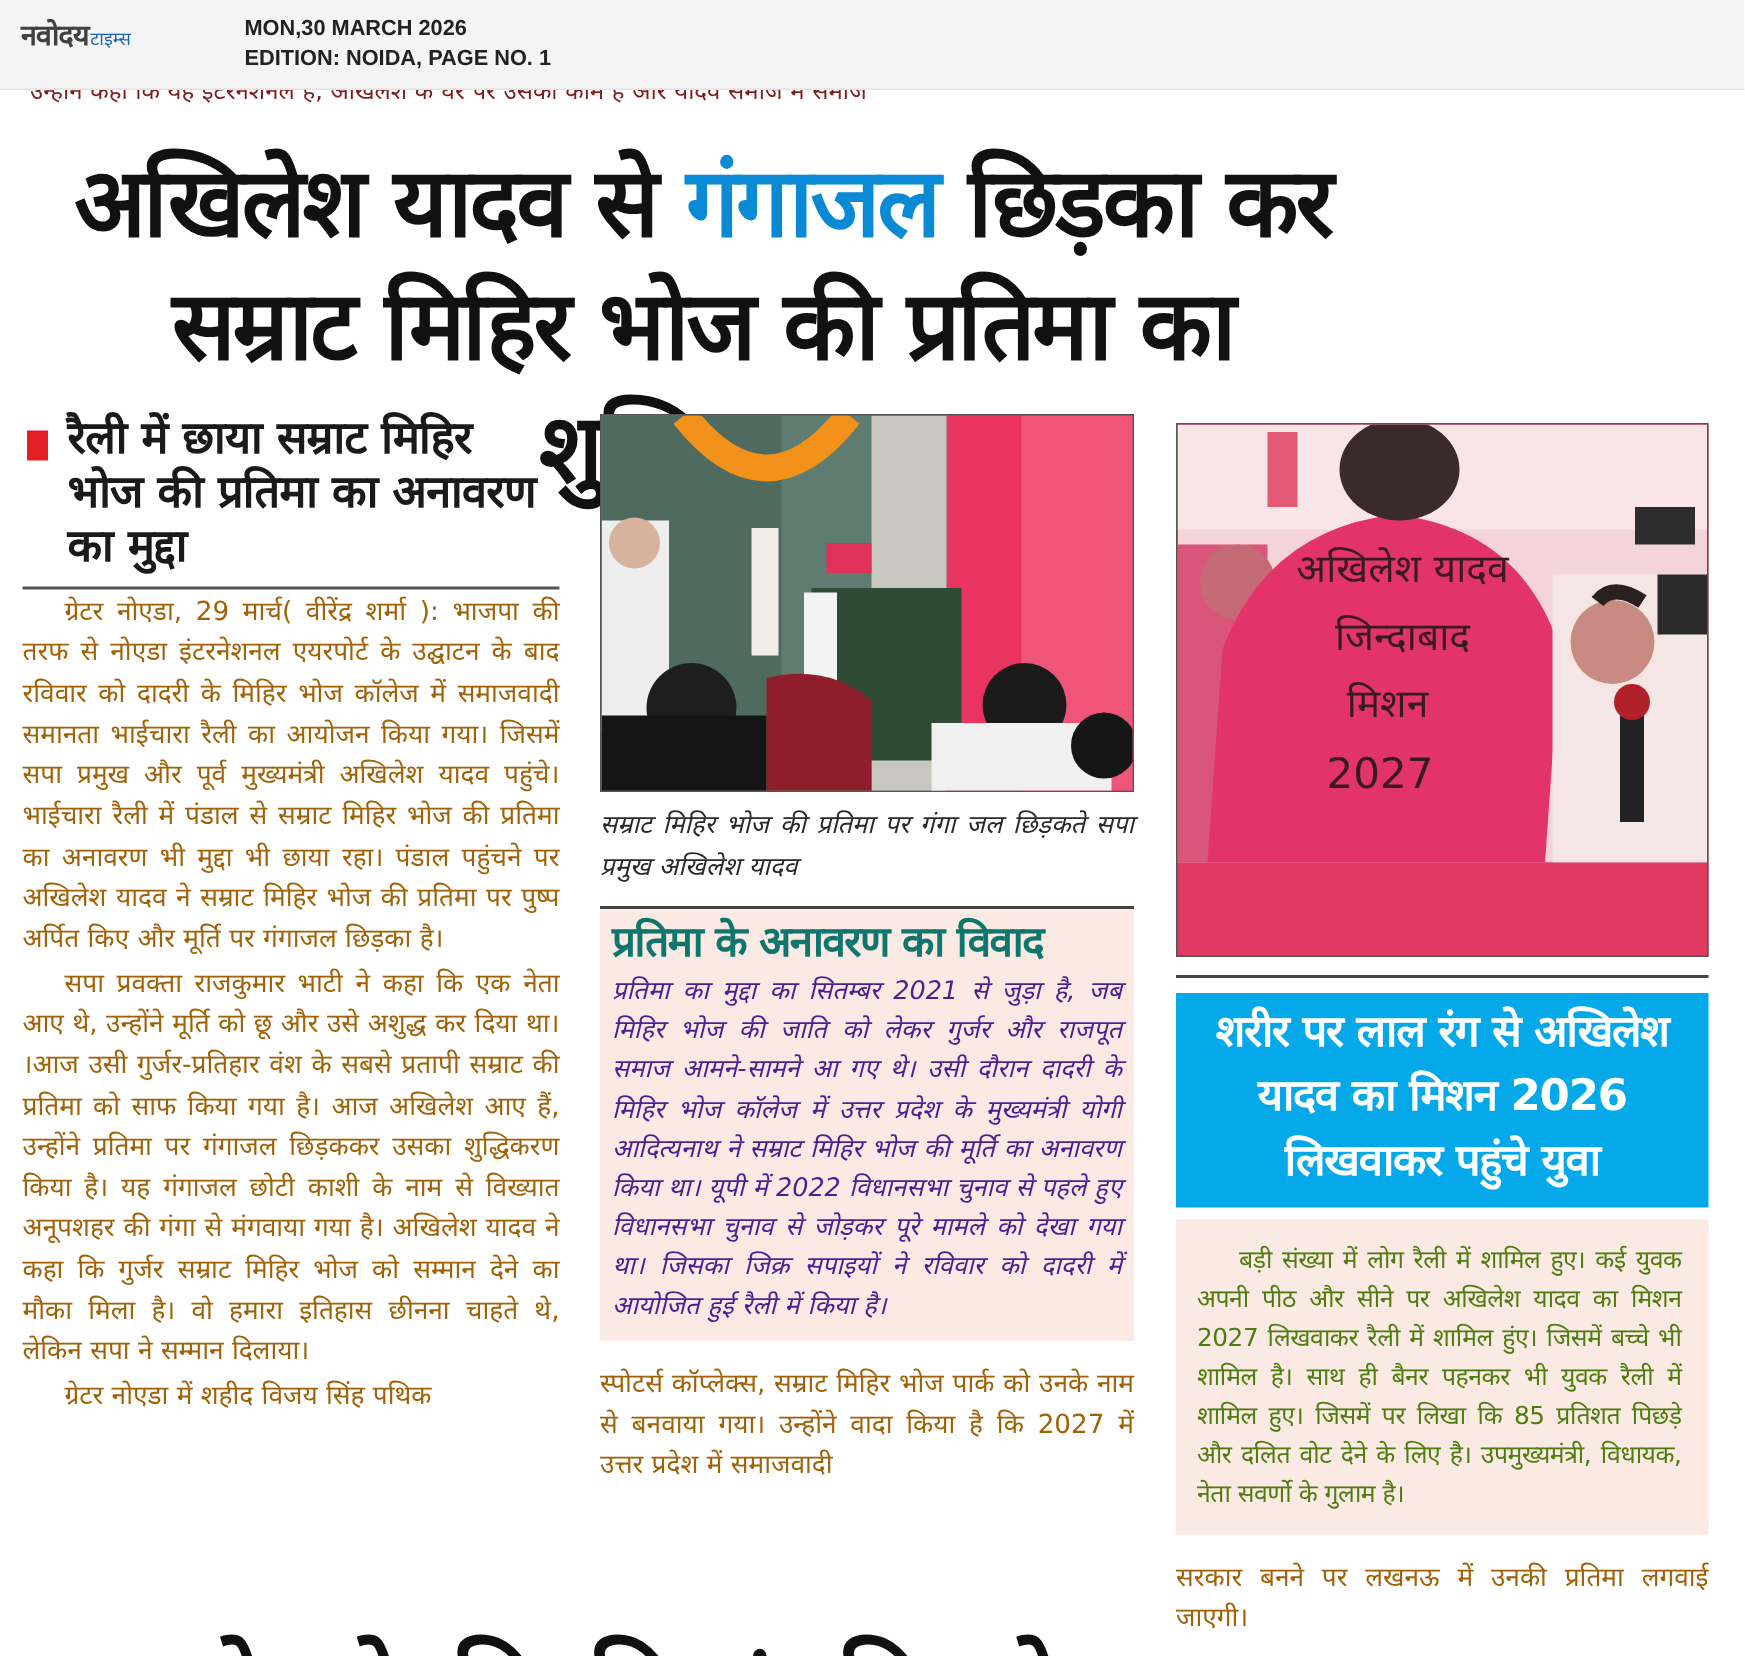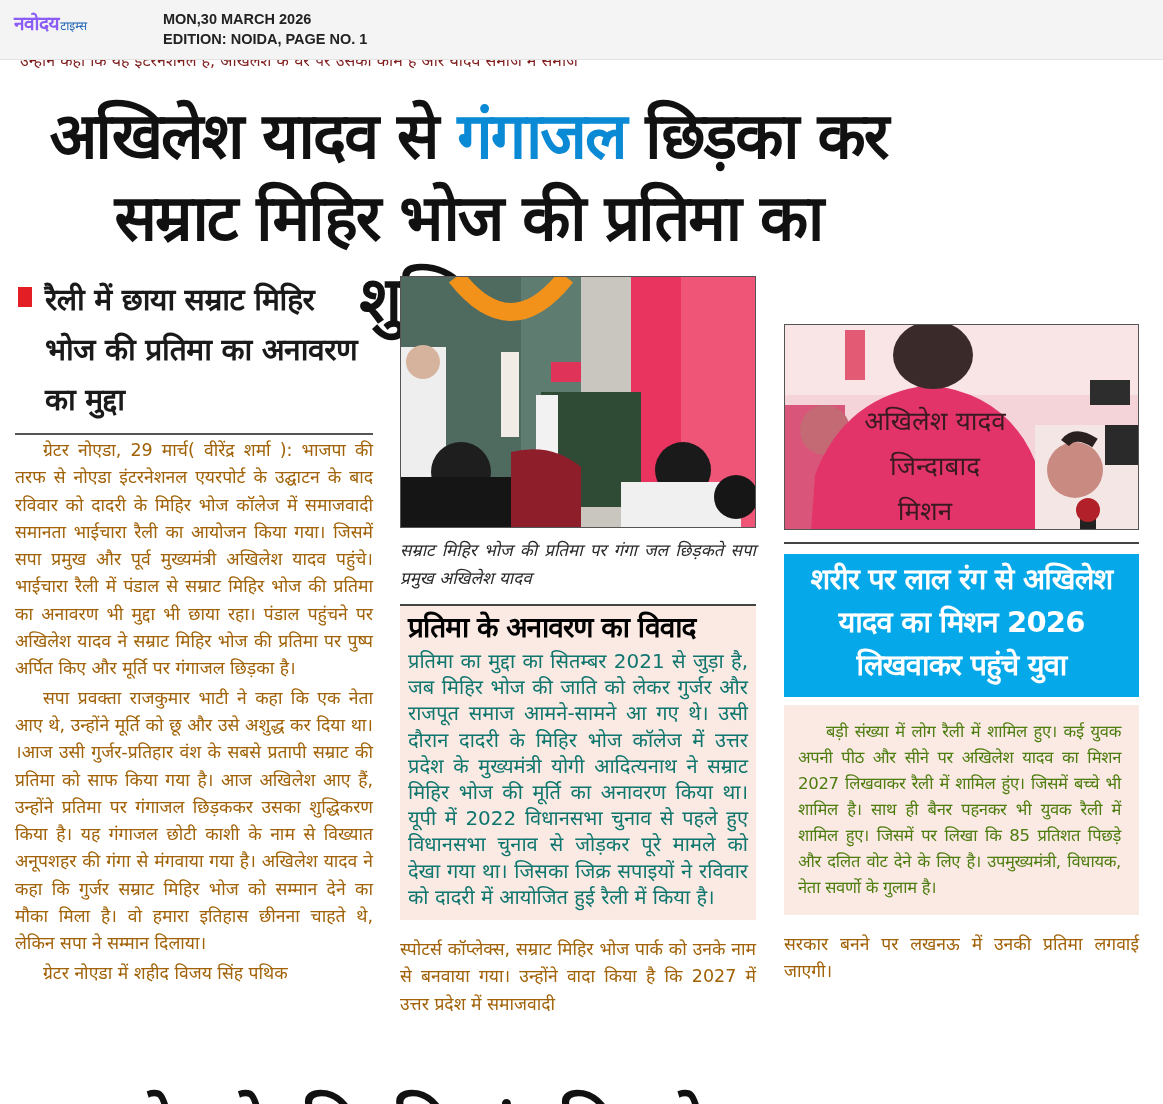--- a/index.html
+++ b/index.html
@@ -5,21 +5,21 @@
   * { box-sizing: border-box; margin: 0; padding: 0; }
   html, body { width: 1163px; height: 1104px; overflow: hidden; background: #ffffff; }
   body { position: relative; font-family: "DejaVu Sans", sans-serif; color: #1a1a1a; }
 
   
   .topbar {
     position: absolute; left: 0; top: 0; width: 1163px; height: 60px;
     background: #f4f4f4; border-bottom: 1px solid #e2e2e2; z-index: 5;
   }
   .logo { position: absolute; left: 14px; top: 10px; display: flex; align-items: baseline; }
-  .logo-main { font-family: "DejaVu Sans", sans-serif; font-weight: bold; font-size: 19px; color: #8b5cf6; letter-spacing: -0.5px; }
+  .logo-main { font-family: "DejaVu Sans", sans-serif; font-weight: bold; font-size: 19px; color: #404040; letter-spacing: -0.5px; }
   .logo-sub { font-family: "DejaVu Sans", sans-serif; font-size: 12px; color: #1d63b3; margin-left: 1px; }
   .edition { position: absolute; left: 163px; top: 9px; font-family: Liberation Sans, sans-serif; font-weight: bold; font-size: 14.5px; line-height: 20px; color: #222; }
 
   
   .cropped-strip {
     position: absolute; top: 60px; left: 0; width: 1163px; height: 10px; overflow: hidden;
     font-family: "DejaVu Sans", sans-serif; font-size: 16px; color: #7f1d1d; white-space: nowrap;
   }
   .cropped-strip span { position: absolute; top: -11px; }
 
@@ -27,21 +27,21 @@
   .headline {
     position: absolute; left: 0; top: 95px; width: 937px; text-align: center;
     font-family: "DejaVu Sans", sans-serif; font-weight: bold; color: #111;
   }
   .headline .line { display: block; font-size: 64px; line-height: 82px; letter-spacing: -2px; transform: scaleX(0.98); }
   .headline .accent { color: #0a8ad4; }
 
   
   .col-left { position: absolute; left: 15px; top: 275px; width: 358px; }
   .subhead {
-    font-family: "DejaVu Sans", sans-serif; font-weight: bold; font-size: 30px; line-height: 50px;
+    font-family: "DejaVu Sans", sans-serif; font-weight: bold; font-size: 30px; line-height: 36px;
     color: #1a1a1a; padding-bottom: 8px; border-bottom: 2px solid #555; position: relative; padding-left: 30px;
     letter-spacing: -0.5px;
   }
   .subhead .bullet { position: absolute; left: 3px; top: 12px; width: 14px; height: 20px; background: #e31e24; }
   .body-text {
     font-family: "DejaVu Sans", sans-serif; font-size: 17.5px; line-height: 27.3px; color: #a16207;
     text-align: justify; text-align-last: left;
   }
   .col-left .body-text { margin-top: 2px; }
   .indent { text-indent: 28px; }
@@ -50,31 +50,31 @@
   .col-mid { position: absolute; left: 400px; top: 276px; width: 356px; }
   .photo { position: relative; overflow: hidden; border: 1px solid #555; }
   .photo1 { width: 356px; height: 252px; background: #6b7a6a; }
   .caption {
     font-family: "DejaVu Sans", sans-serif; font-style: italic; font-size: 17px; line-height: 28px; color: #2a2a2a;
     text-align: justify; text-align-last: left; margin-top: 8px;
   }
   .divider { height: 2px; background: #444; }
   .boxed { background: #fbeae3; padding: 0 8px 10px 8px; }
   .box-title {
-    font-family: "DejaVu Sans", sans-serif; font-weight: bold; font-size: 28px; line-height: 40px; color: #000000;
+    font-family: "DejaVu Sans", sans-serif; font-weight: bold; font-size: 28px; line-height: 40px; color: #0f766e;
     letter-spacing: -1px; padding-top: 2px;
   }
   .box-text {
-    font-family: "DejaVu Sans", sans-serif; font-size: 20px; line-height: 26.2px; color: #0f766e;
+    font-family: "DejaVu Sans", sans-serif; font-style: italic; font-size: 17px; line-height: 26.2px; color: #4c1d95;
     text-align: justify; text-align-last: left;
   }
 
   
   .col-right { position: absolute; left: 784px; top: 282px; width: 355px; }
-  .photo2 { width: 355px; height: 206px; background: #e23b63; margin-top: 42px; }
+  .photo2 { width: 355px; height: 356px; background: #e23b63; }
   .blue-box {
     background: #05a9e9; color: #ffffff; text-align: center; margin-top: 10px;
     font-family: "DejaVu Sans", sans-serif; font-weight: bold; font-size: 29px; line-height: 43px;
     padding: 4px 2px 10px 2px; letter-spacing: -0.8px;
   }
   .boxed-right { background: #fbeae3; padding: 14px 18px 14px 14px; margin-top: 8px; }
   .box-text-right {
     font-family: "DejaVu Sans", sans-serif; font-size: 16.5px; line-height: 26px; color: #4d7c0f;
     text-align: justify; text-align-last: left; letter-spacing: -0.3px;
   }

